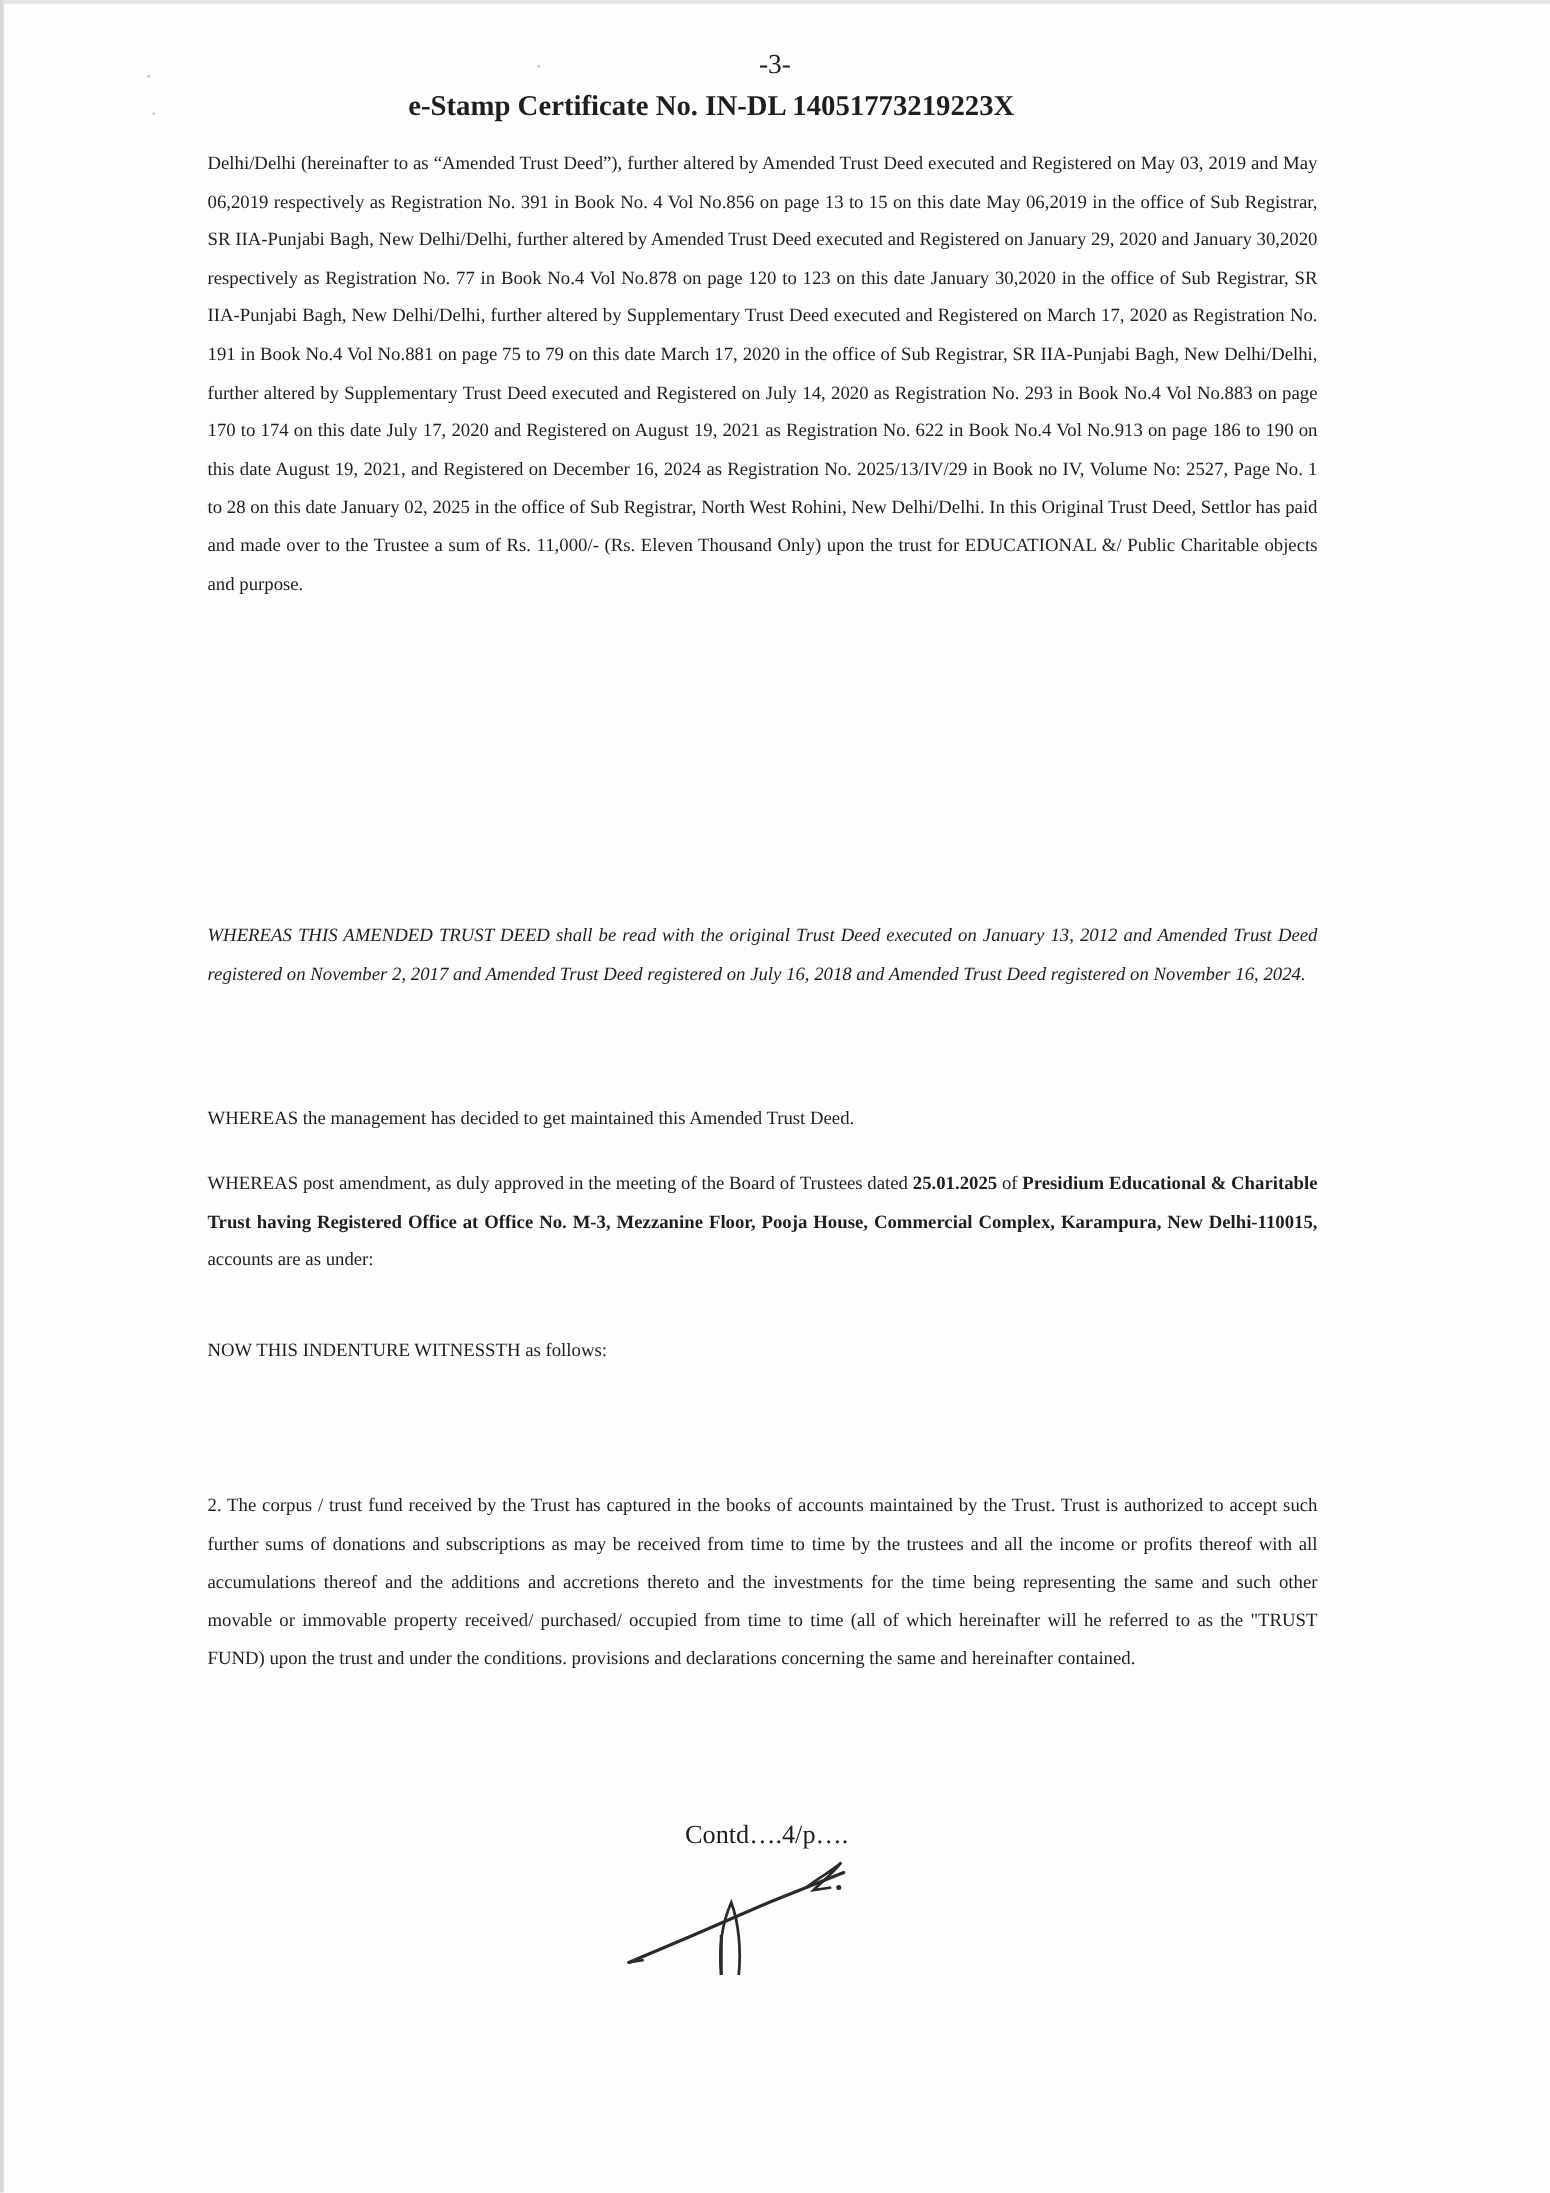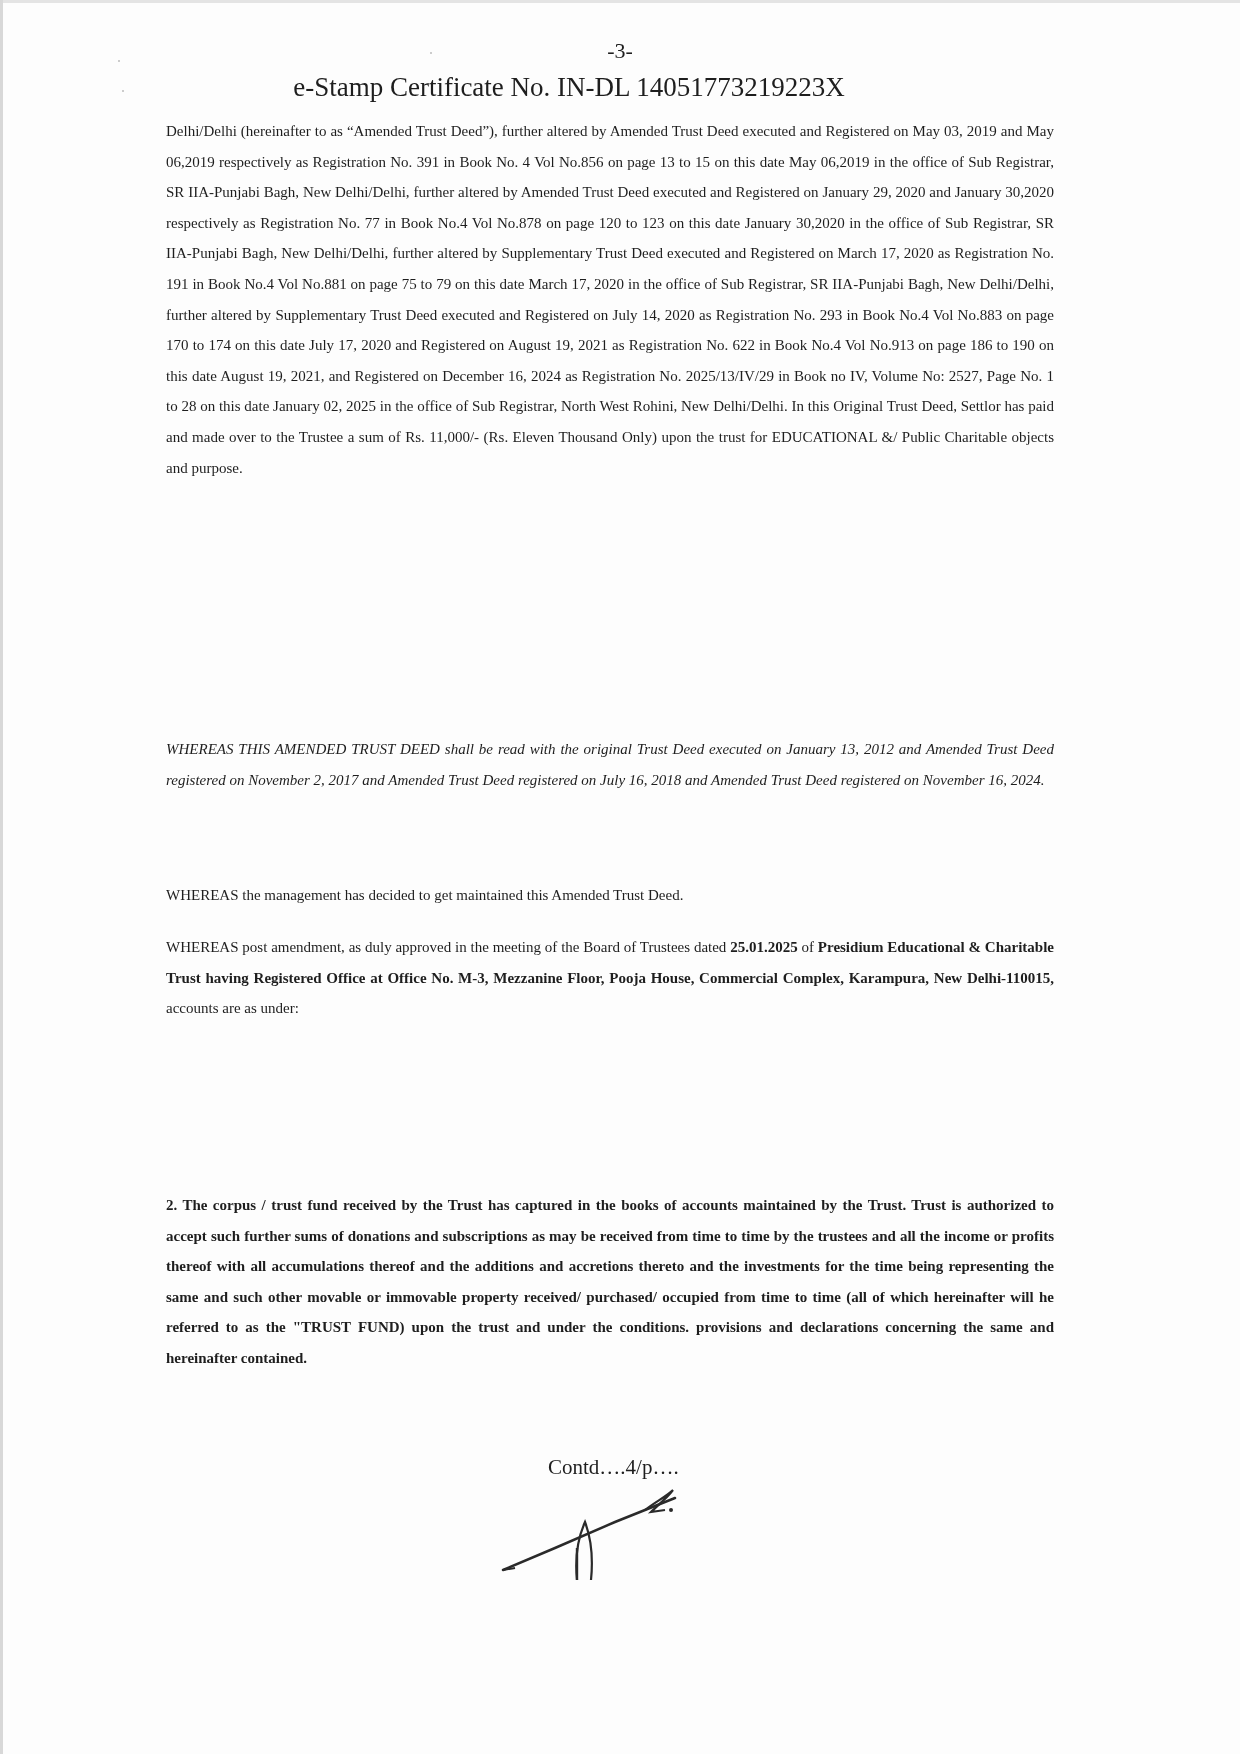--- a/index.html
+++ b/index.html
@@ -3,21 +3,21 @@
   <meta charset="utf-8">
   <style>
     html, body { margin: 0; padding: 0; }
     body {
       width: 1240px; height: 1754px; background: #fdfdfd; position: relative; overflow: hidden;
       font-family: "Liberation Serif", "DejaVu Serif", serif; color: #1e1e1e;
     }
     .page-edge { position: absolute; left: 0; top: 0; width: 3px; height: 1754px; background: #d8d8d8; }
     .top-edge { position: absolute; left: 0; top: 0; width: 1240px; height: 3px; background: #e4e4e4; }
     .page-num { position: absolute; top: 38px; left: 0; width: 1240px; text-align: center; font-size: 22px; }
-    .title { position: absolute; top: 72px; left: 0; width: 1138px; text-align: center; font-size: 27px; font-weight: normal; }
+    .title { position: absolute; top: 72px; left: 0; width: 1138px; text-align: center; font-size: 23px; font-weight: bold; }
     .body { position: absolute; left: 166px; width: 888px; font-size: 15px; line-height: 30.6px; text-align: justify; }
     .p { margin: 0; }
     .b { font-weight: bold; }
     .contd { position: absolute; top: 1455px; left: 548px; font-size: 21px; }
     .sig { position: absolute; left: 495px; top: 1480px; }
     .speck { position: absolute; width: 2px; height: 2px; background: #bbb; border-radius: 1px; }
   </style>
 </head>
 <body>
 
@@ -37,23 +37,24 @@
 
 <div class="body" style="top:880px;">
   <p class="p">WHEREAS the management has decided to get maintained this Amended Trust Deed.</p>
 </div>
 
 <div class="body" style="top:932px;">
   <p class="p"><span>WHEREAS post amendment, as duly approved in the meeting of the Board of Trustees dated</span> <span class="b">25.01.2025</span><span> of </span><span class="b">Presidium Educational &amp; Charitable Trust having Registered Office at Office No. M-3, Mezzanine Floor, Pooja House, Commercial Complex, Karampura, New Delhi-110015,</span><span> accounts are as under:</span></p>
 </div>
 
 <div class="body" style="top:1066px;">
+  <p class="p">NOW THIS INDENTURE WITNESSTH as follows:</p>
 </div>
 
-<div class="body" style="top:1190px;font-weight:bold;">
+<div class="body" style="top:1190px;">
   <p class="p">2. The corpus / trust fund received by the Trust has captured in the books of accounts maintained by the Trust. Trust is authorized to accept such further sums of donations and subscriptions as may be received from time to time by the trustees and all the income or profits thereof with all accumulations thereof and the additions and accretions thereto and the investments for the time being representing the same and such other movable or immovable property received/ purchased/ occupied from time to time (all of which hereinafter will he referred to as the "TRUST FUND) upon the trust and under the conditions. provisions and declarations concerning the same and hereinafter contained.</p>
 </div>
 
 <div class="contd">Contd….4/p….</div>
 
 <div class="sig">
   <svg width="190" height="110" viewBox="0 0 190 110" xmlns="http://www.w3.org/2000/svg">
     <path d="M8 90 L60 68 L120 42 L180 18" stroke="#2a2a2a" stroke-width="2.5" fill="none" stroke-linecap="round"></path>
     <path d="M82 100 C80 80 82 60 90 42 C96 58 98 80 96 100" stroke="#2a2a2a" stroke-width="2.2" fill="none"></path>
     <path d="M82 68 L82 100" stroke="#2a2a2a" stroke-width="2.4" fill="none"></path>

